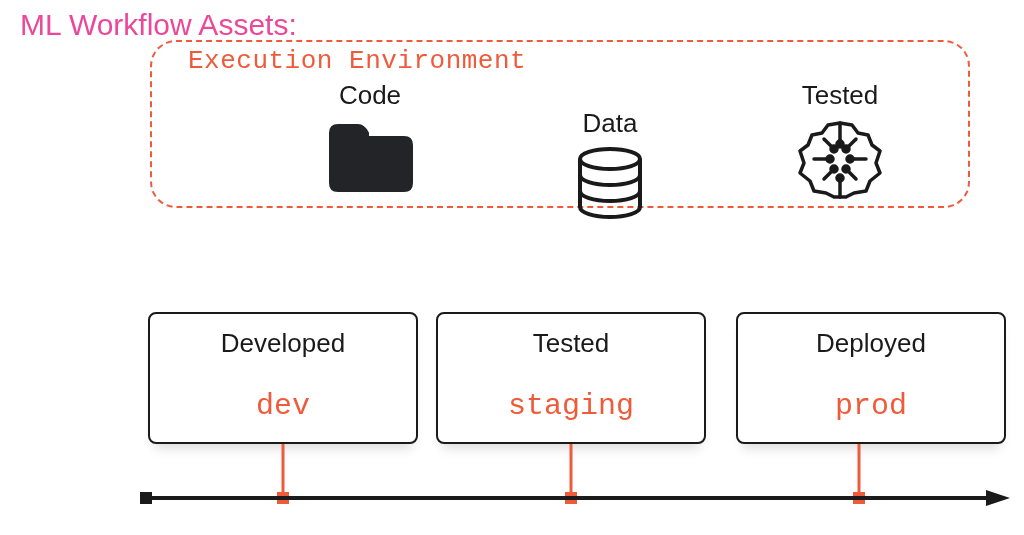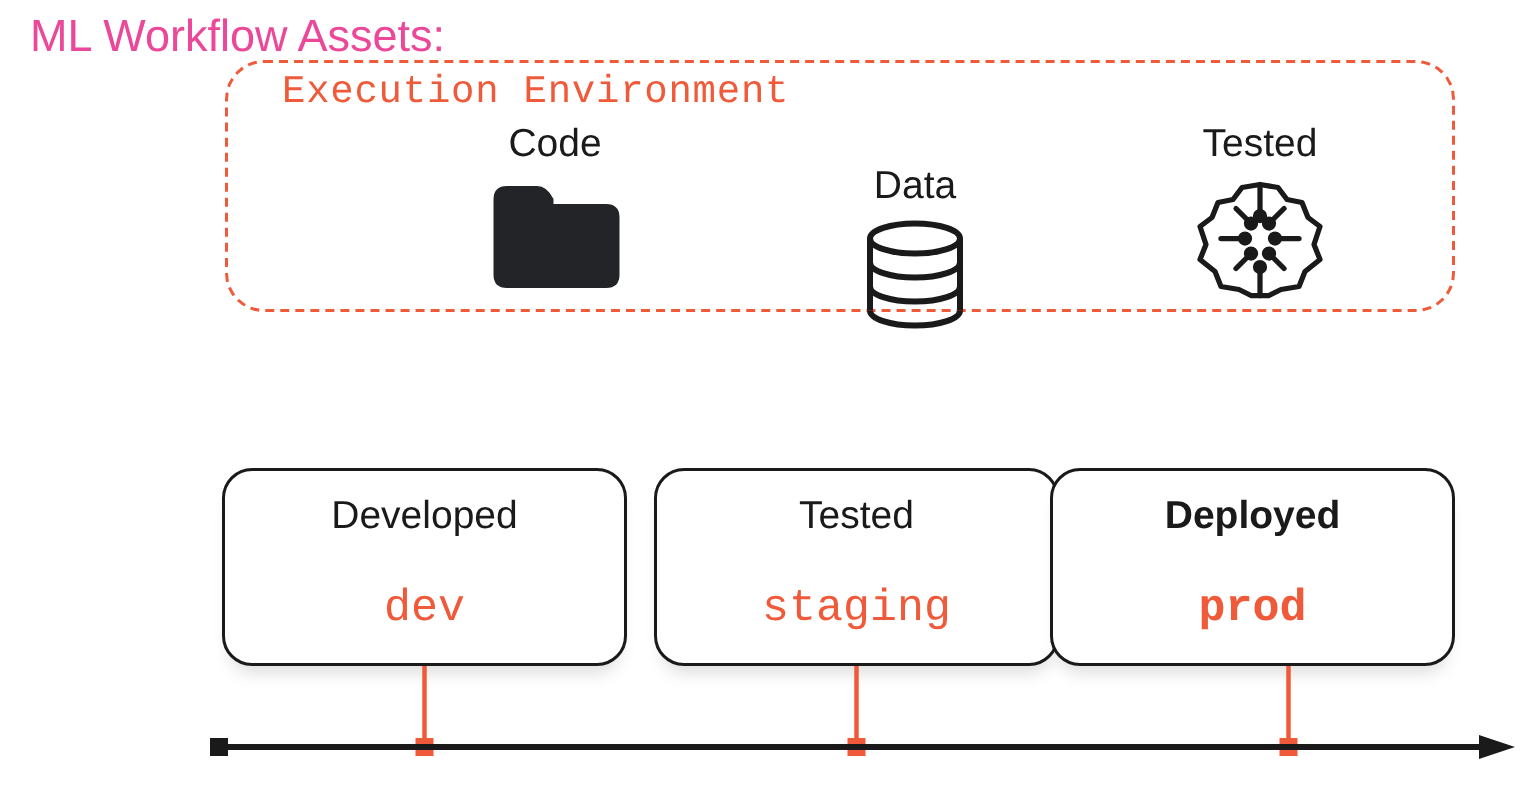--- a/index.html
+++ b/index.html
@@ -57,21 +57,21 @@
     width: 100%;
     display: flex;
     justify-content: center;
     margin-top: 0px;
   }
   .stage-card {
     position: absolute;
     width: 270px;
     height: 132px;
     border: 2px solid #1a1a1a;
-    border-radius: 20px;
+    border-radius: 8px;
     background: #ffffff;
     display: flex;
     flex-direction: column;
     align-items: center;
     justify-content: flex-start;
     padding-top: 14px;
     box-shadow: 0 10px 12px -6px rgba(0,0,0,0.15);
   }
   .stage-title {
     font-size: 26px;
@@ -161,21 +161,21 @@
   <div class="stage-card" style="left:148px; top:312px;">
     <div class="stage-title">Developed</div>
     <div class="stage-env">dev</div>
   </div>
 
   <div class="stage-card" style="left:436px; top:312px;">
     <div class="stage-title">Tested</div>
     <div class="stage-env">staging</div>
   </div>
 
-  <div class="stage-card" style="left:700px; top:312px;font-weight:bold;">
+  <div class="stage-card" style="left:736px; top:312px;">
     <div class="stage-title">Deployed</div>
     <div class="stage-env">prod</div>
   </div>
 
   <svg style="position:absolute; left:0; top:0;" width="1024" height="535">
     <g stroke="#ef5b3a" stroke-width="3">
       <line x1="283" y1="444" x2="283" y2="498"></line>
       <line x1="571" y1="444" x2="571" y2="498"></line>
       <line x1="859" y1="444" x2="859" y2="498"></line>
     </g>

